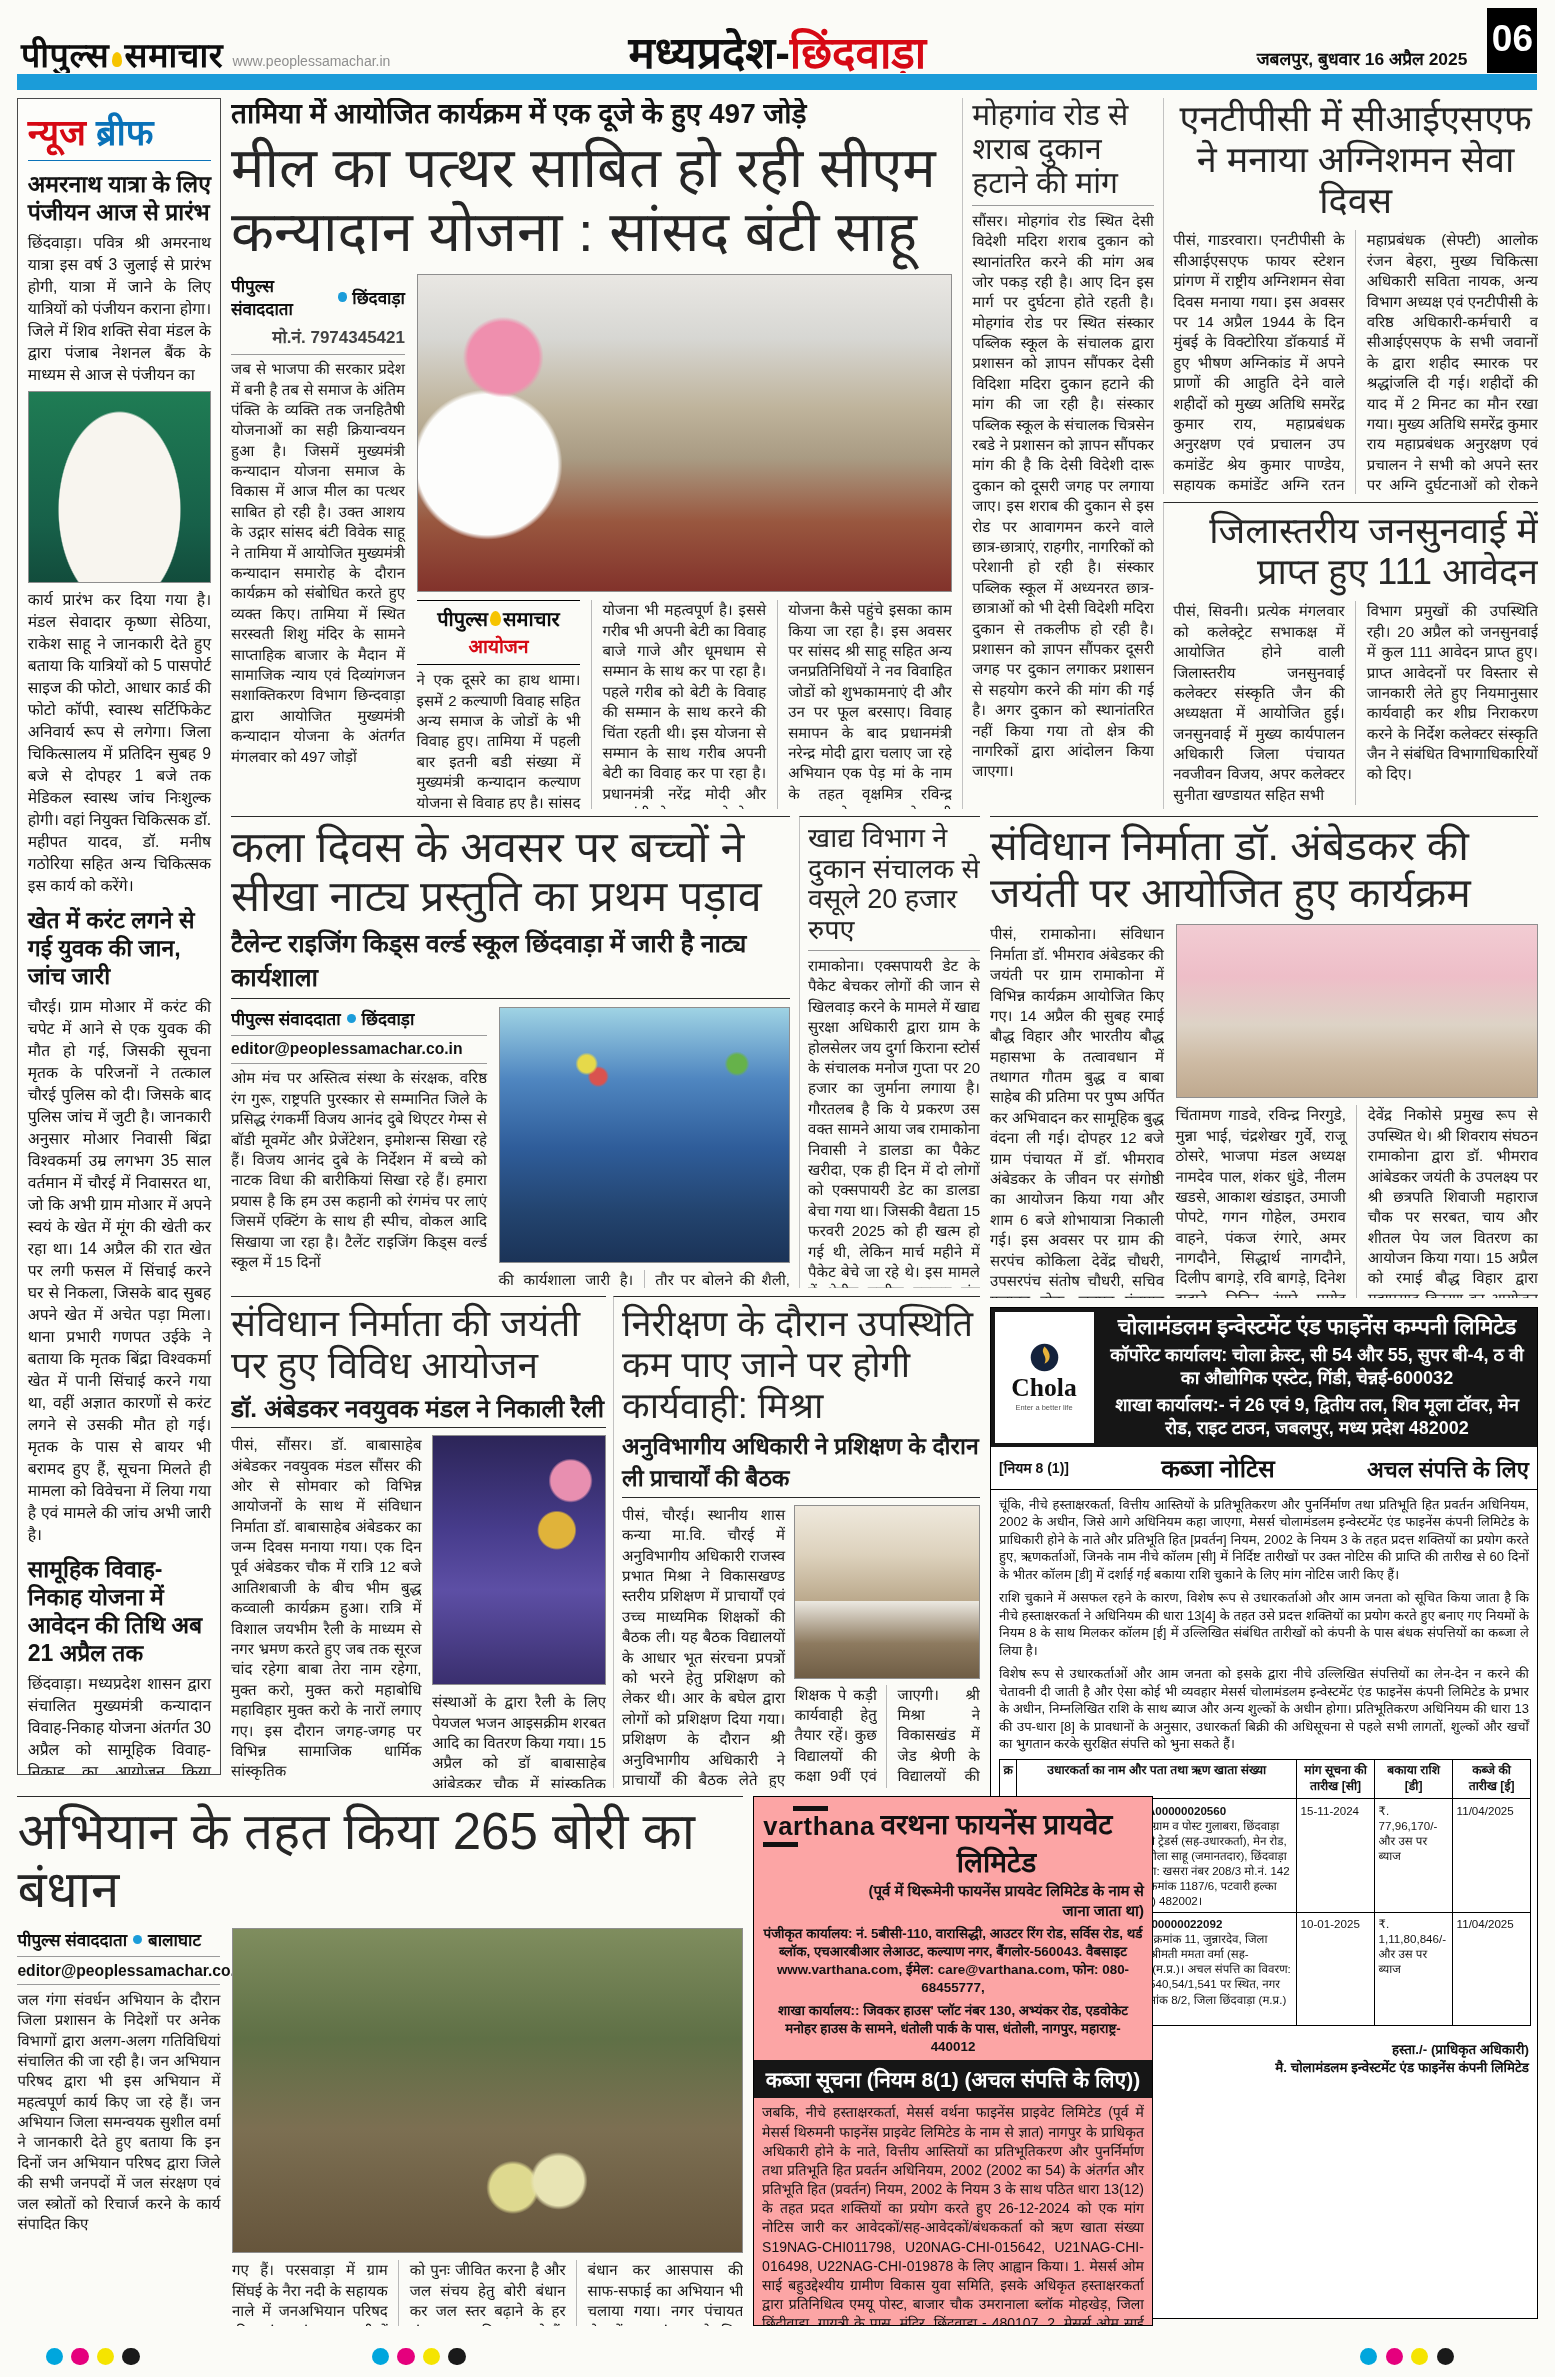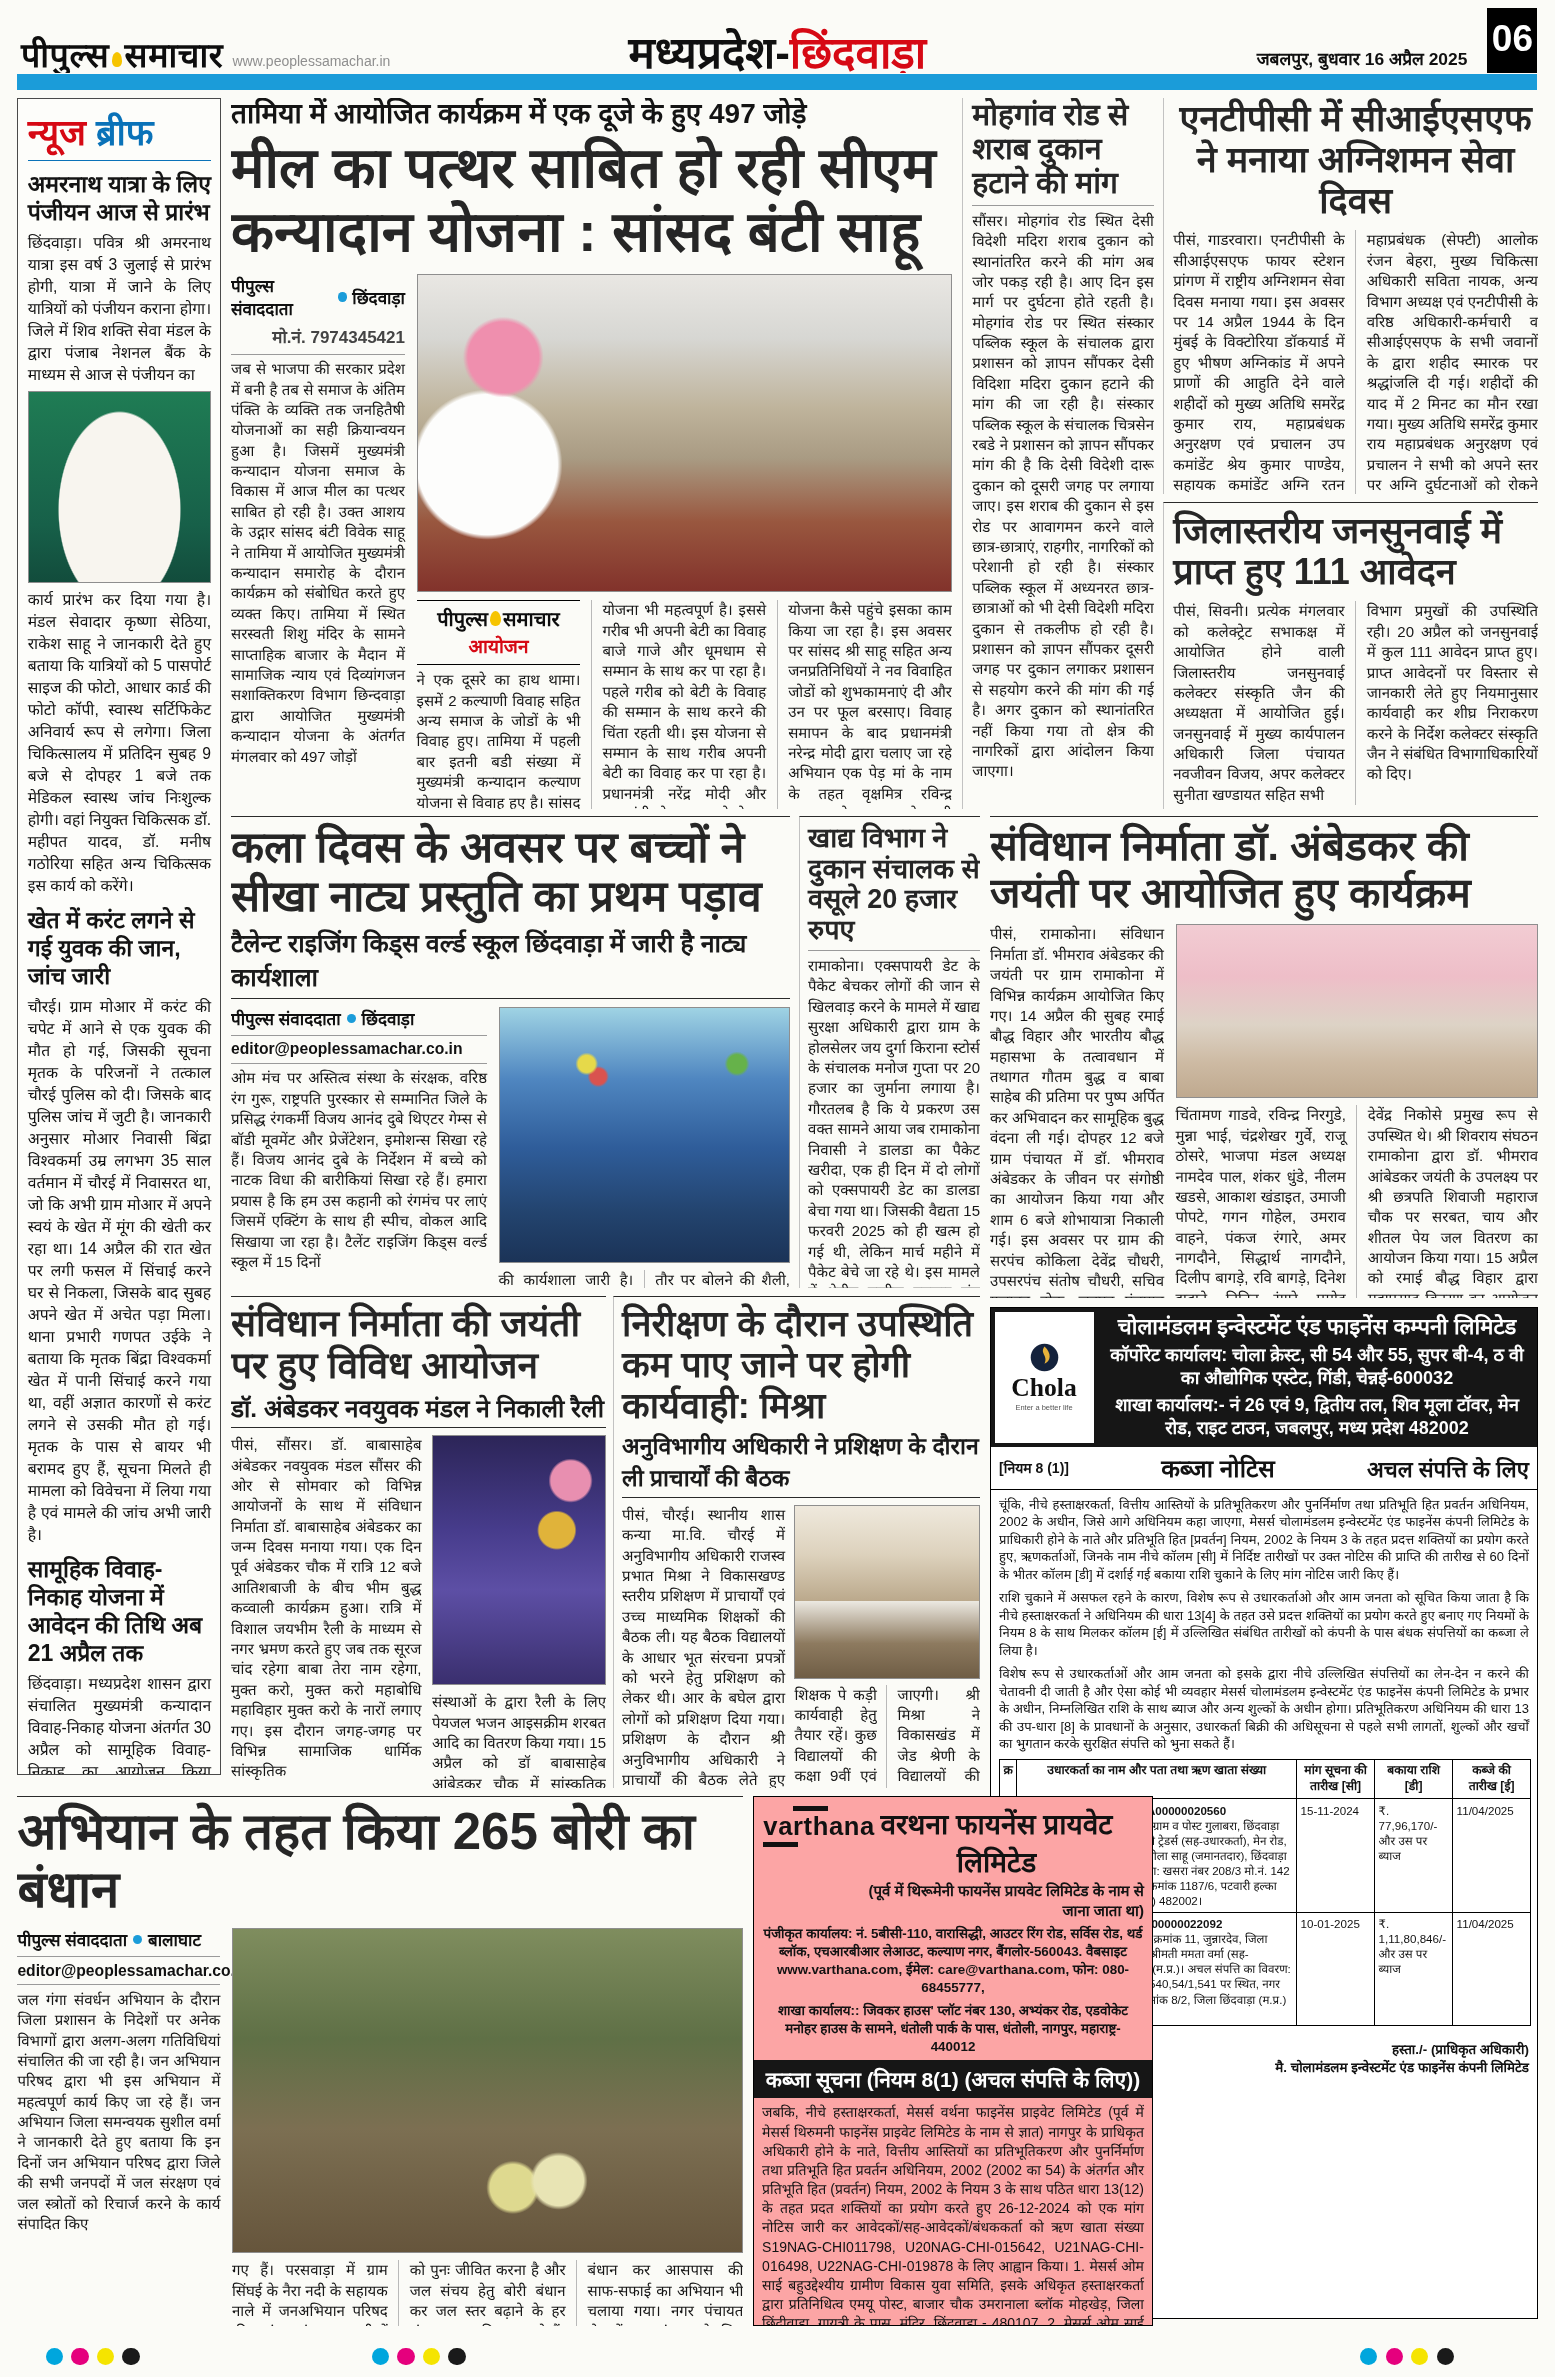--- a/index.html
+++ b/index.html
@@ -12,21 +12,21 @@
   .balloon{display:inline-block;width:10.5px;height:15px;background:#f6c400;border-radius:50% 50% 48% 48%/62% 62% 38% 38%;margin:0 2.3px;vertical-align:baseline;}
   .mh-url{position:absolute;left:215px;top:45px;font-size:14px;color:#8f8f8f;font-weight:400;}
   .mh-edition{position:absolute;left:0;right:0;top:12.8px;text-align:center;font-size:44px;font-weight:700;color:#101010;}
   .mh-edition .red{color:#d60914;}
   .mh-date{position:absolute;right:70px;top:38px;font-size:17.4px;font-weight:700;color:#101010;}
   .pageno{position:absolute;right:0;top:-2.3px;width:50px;height:67px;background:#000;color:#fff;
           display:flex;align-items:center;justify-content:center;font-size:37px;font-weight:700;z-index:5;}
   .topbar{left:17.4px;top:74px;width:1520px;height:15.7px;background:#1b9cd9;}
   
   .kicker{font-size:28px;font-weight:700;color:#141414;line-height:1.15;}
-  .headline{font-weight:700;color:#262626;line-height:1.14;}
+  .headline{font-weight:400;color:#262626;line-height:1.14;}
   .subhead{font-weight:700;color:#1a1a1a;}
   .body-txt{font-size:15px;line-height:1.36;text-align:justify;color:#161616;}
   .col{flex:1;min-width:0;}
   .col+.col{border-left:0.6px solid #b9b9b9;padding-left:10.5px;}
   .byline{font-size:17px;font-weight:700;color:#101010;display:flex;align-items:center;gap:5.8px;}
   .dotblue{display:inline-block;width:9.3px;height:9.3px;border-radius:50%;background:#1b9cd9;}
   .rule-lite{border:none;border-top:0.6px solid #9a9a9a;margin:4.6px 0;}
   .email{font-size:15.7px;font-weight:700;color:#111;}
   .photo{border:0.6px solid #8e8e8e;box-sizing:border-box;}
   
@@ -75,21 +75,21 @@
   .badge{text-align:center;border-top:1.7px solid #000;border-bottom:1.2px solid #000;padding:3.5px 0 4.6px;margin-bottom:5.8px;}
   .badge-top{font-size:20px;font-weight:700;color:#0d0d0d;}
   .badge-bottom{font-size:19px;font-weight:700;color:#d60914;margin-top:1.2px;}
   .phone{font-size:17px;font-weight:700;color:#444;margin:4.6px 0 5.8px;text-align:right;}
   
   .liquor{left:962px;top:98px;width:192px;height:711px;border-left:0.6px solid #c2c2c2;padding-left:9.3px;}
   .liquor .headline{font-size:30px;}
   .ntpc{left:1163px;top:98px;width:375px;height:396px;border-left:0.6px solid #c2c2c2;padding-left:9.3px;}
   .ntpc .headline{font-size:36px;text-align:center;}
   .jansun{left:1163px;top:502px;width:375px;height:307px;border-left:0.6px solid #c2c2c2;border-top:1.2px solid #2a2a2a;padding:7px 0 0 9.3px;}
-  .jansun .headline{font-size:36px;text-align:left;}
+  .jansun .headline{font-size:36px;text-align:right;}
   .art-cols{display:flex;gap:10.5px;margin-top:9.3px;}
   
   .kala{left:231px;top:816px;width:559px;height:472px;border-top:1.2px solid #2a2a2a;padding-top:5.8px;}
   .kala .headline{font-size:43px;}
   .kala .subhead{font-size:25px;border-bottom:1.2px solid #2a2a2a;padding-bottom:4.6px;margin-top:4.6px;}
   .k-row{display:flex;gap:11.6px;margin-top:8.1px;}
   .k-left{width:256px;flex:none;}
   .k-right{flex:1;display:flex;flex-direction:column;min-width:0;}
   .k-photo{height:256px;}
   .k-cols{display:flex;gap:10.5px;margin-top:7px;flex:1;}

